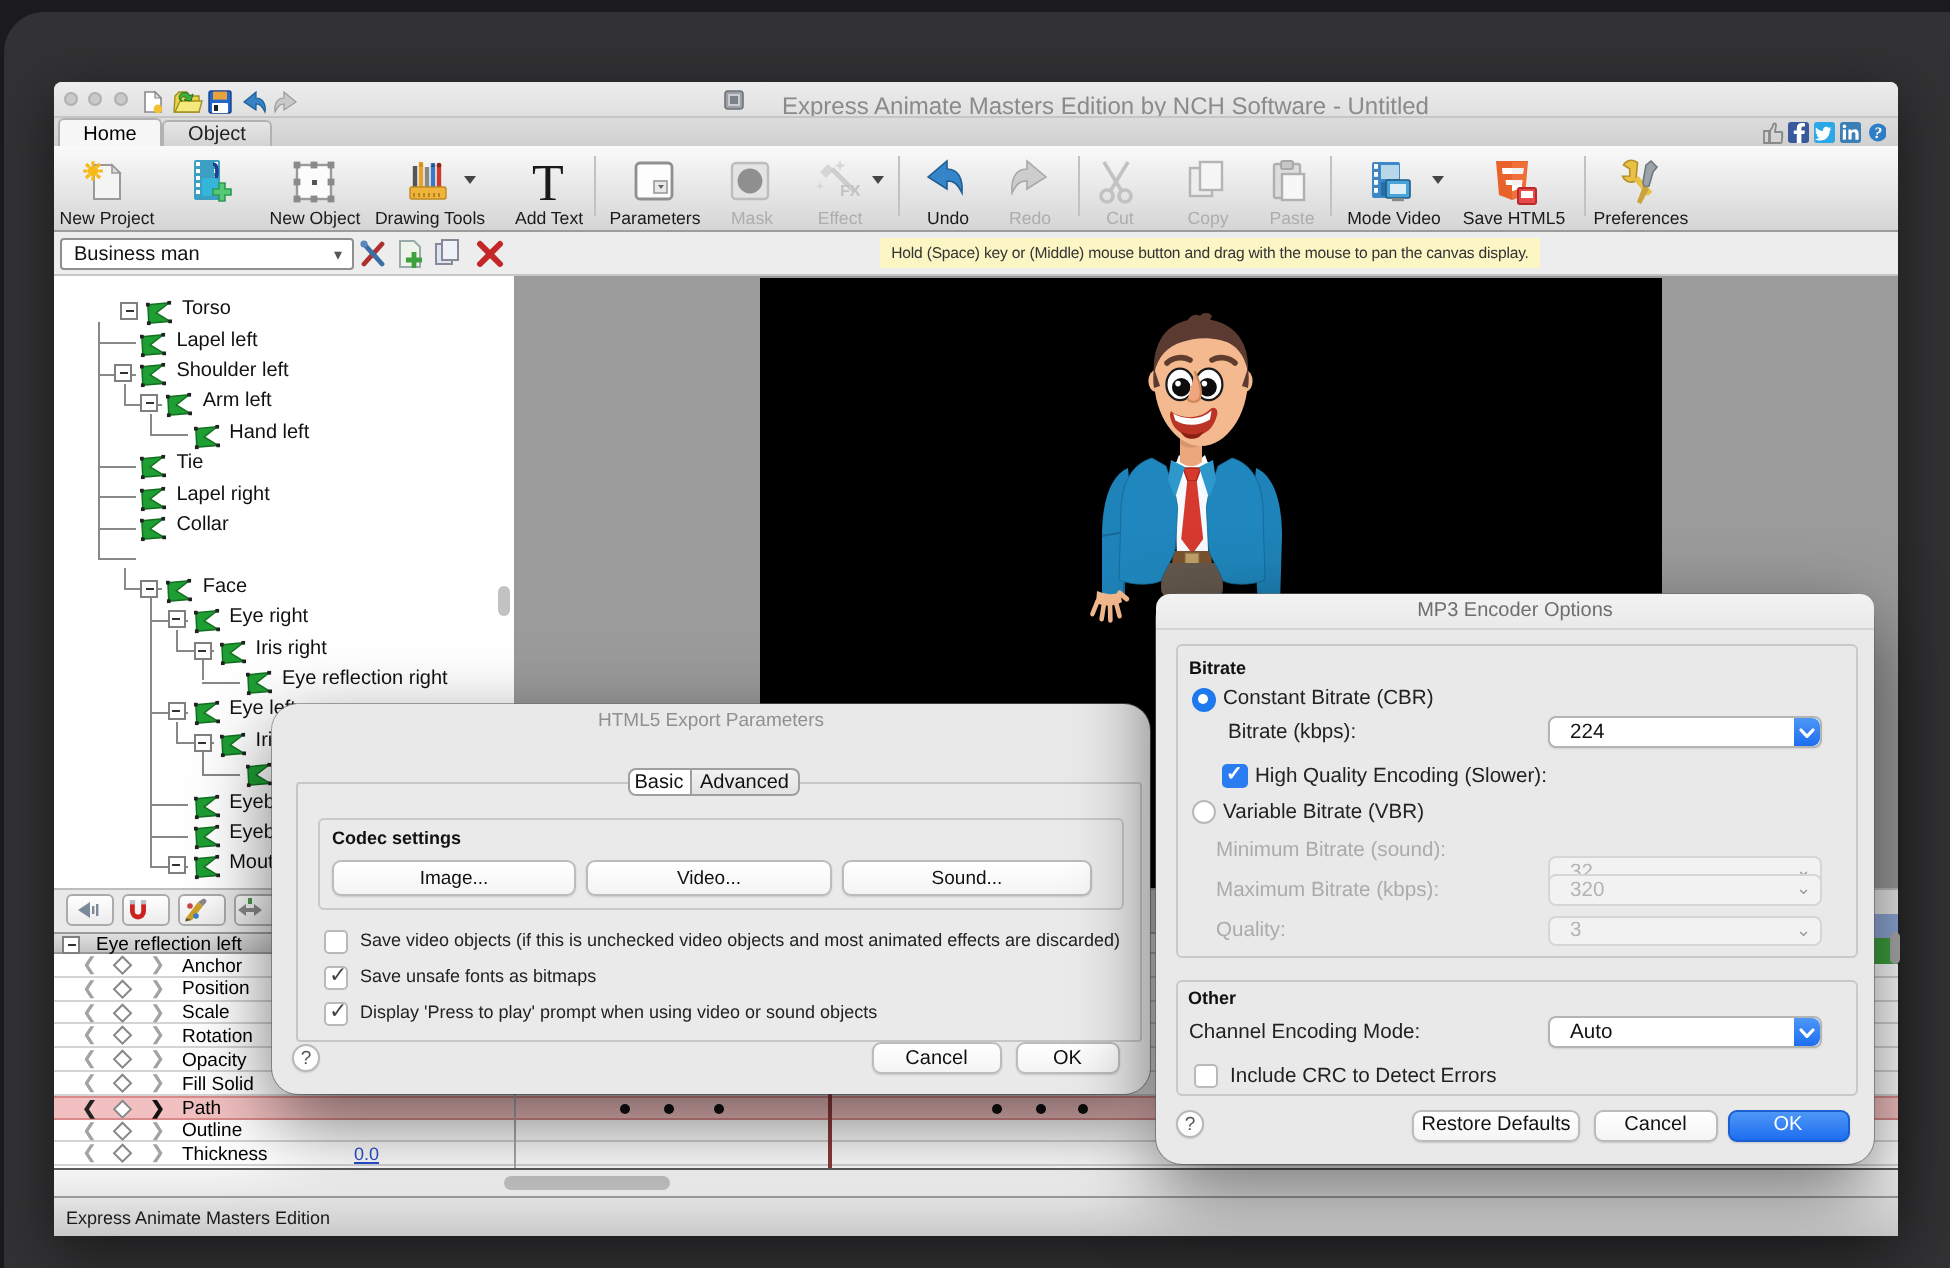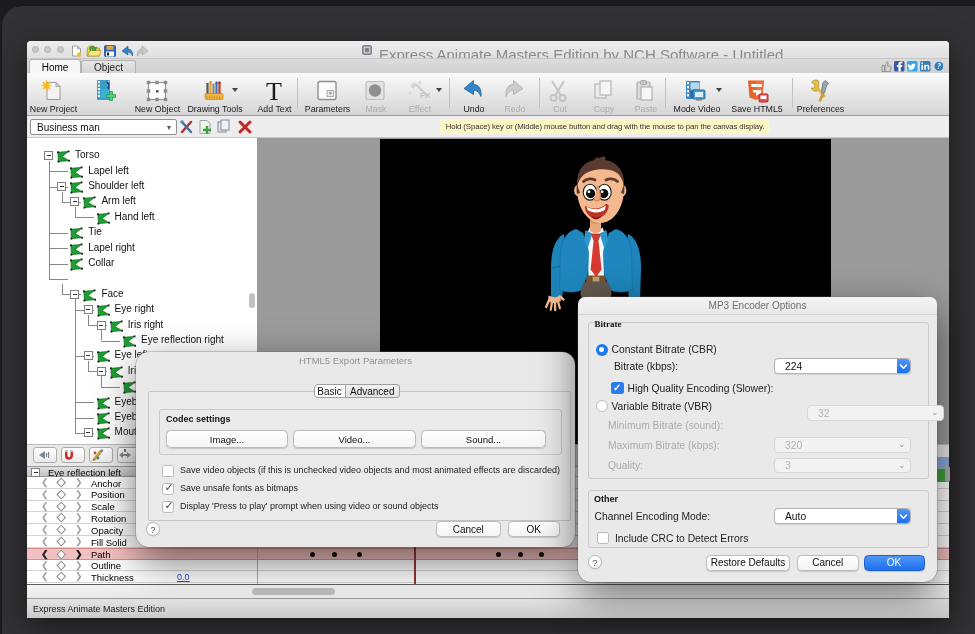--- a/index.html
+++ b/index.html
@@ -1,20 +1,20 @@
 <!DOCTYPE html>
 <html><head><meta charset="utf-8">
 <style>
 html,body{margin:0;padding:0;}
 body{width:975px;height:634px;background:#1b1b1d;overflow:hidden;font-family:"Liberation Sans",sans-serif;position:relative;}
 #backdrop{position:absolute;left:2px;top:6px;width:980px;height:640px;background:#323234;border-radius:20px 0 0 0;}
 #win{position:absolute;left:27px;top:41px;width:922px;height:577px;background:#ececec;border-radius:4px 4px 0 0;box-shadow:0 8px 30px rgba(0,0,0,.5);}
 #titlebar{position:absolute;left:0;top:0;width:922px;height:17px;background:linear-gradient(#ededed,#e0e0e0);border-radius:4px 4px 0 0;}
 .tl{position:absolute;top:5px;width:7px;height:7px;border-radius:3.5px;background:#c9c9c9;border:0.5px solid #b0b0b0;box-sizing:border-box;}
-#wtitle{position:absolute;top:4.5px;left:352px;font-size:15px;color:#8a8a8a;white-space:nowrap;}
+#wtitle{position:absolute;top:4.5px;left:364px;font-size:12px;color:#8a8a8a;white-space:nowrap;}
 #tabrow{position:absolute;left:0;top:17px;width:922px;height:14.5px;background:linear-gradient(#dcdcdc,#d0d0d0);border-top:1px solid #c6c6c6;}
 #tabObject{position:absolute;left:54px;top:1px;width:55px;height:14px;background:linear-gradient(#e6e6e6,#d2d2d2);border:1px solid #b2b2b2;border-bottom:none;border-radius:3px 3px 0 0;text-align:center;font-size:10px;color:#222;line-height:14px;box-sizing:border-box;}
 #tabHome{position:absolute;left:2px;top:0px;width:52px;height:16px;background:#f7f7f7;border:1px solid #b2b2b2;border-bottom:none;border-radius:3px 3px 0 0;text-align:center;font-size:10px;color:#000;line-height:15px;box-sizing:border-box;}
 #ribbon{position:absolute;left:0;top:31.5px;width:922px;height:42px;background:linear-gradient(#fafafa,#d5d5d5);border-bottom:1px solid #9c9c9c;}
 .rico{position:absolute;top:5px;}
 .rlbl{position:absolute;top:31px;font-size:8.8px;color:#1a1a1a;white-space:nowrap;transform:translateX(-50%);}
 .dis{color:#adadad;}
 .rsep{position:absolute;top:36px;width:1px;height:30px;background:#c2c2c2;}
 .drop{position:absolute;width:0;height:0;border-left:3.5px solid transparent;border-right:3.5px solid transparent;border-top:4px solid #444;}
 #hintrow{position:absolute;left:0;top:74.5px;width:922px;height:22px;background:#ededed;box-shadow:inset 0 -1px 0 #c6c6c6;}
@@ -373,21 +373,21 @@
         <div style="position: absolute; background: rgb(136, 136, 136); height: 1px; left: 34.7px; top: 156.8px; width: 19.2px;"></div>
         <div style="position: absolute; background: rgb(136, 136, 136); height: 1px; left: 47.9px; top: 172.2px; width: 19.2px;"></div>
         <div style="position: absolute; background: rgb(136, 136, 136); height: 1px; left: 61.1px; top: 187.6px; width: 19.2px;"></div>
         <div style="position: absolute; background: rgb(136, 136, 136); height: 1px; left: 74.3px; top: 203px; width: 19.2px;"></div>
         <div style="position: absolute; background: rgb(136, 136, 136); height: 1px; left: 47.9px; top: 218.4px; width: 19.2px;"></div>
         <div style="position: absolute; background: rgb(136, 136, 136); height: 1px; left: 61.1px; top: 233.8px; width: 19.2px;"></div>
         <div style="position: absolute; background: rgb(136, 136, 136); height: 1px; left: 74.3px; top: 249.2px; width: 19.2px;"></div>
         <div style="position: absolute; background: rgb(136, 136, 136); height: 1px; left: 47.9px; top: 264.6px; width: 19.2px;"></div>
         <div style="position: absolute; background: rgb(136, 136, 136); height: 1px; left: 47.9px; top: 280px; width: 19.2px;"></div>
         <div style="position: absolute; background: rgb(136, 136, 136); height: 1px; left: 47.9px; top: 295.4px; width: 19.2px;"></div>
-        <div class="trow" style="left: 0px; top: 10.7px; width: 192px; padding-left: 20px;">
+        <div class="trow" style="left: 16px; top: 10.7px; width: 192px; padding-left: 20px;">
           <span class="tbox" style="left:17px;top:3px"></span>
           <span class="gicon" style="left:28px">
             <svg class="gicon" width="16" height="14" viewBox="0 0 16 14">
               <path d="M2 2.5 L13.5 1.5 L6.5 7 L14 11.5 L2.5 12.5 z" fill="#1e9e33" stroke="#127021" stroke-width=".8"></path>
               <g fill="#222">
                 <rect x="1" y="1.5" width="2" height="2"></rect>
                 <rect x="12.5" y="0.5" width="2" height="2"></rect>
                 <rect x="13" y="10.5" width="2" height="2"></rect>
                 <rect x="1.5" y="11.5" width="2" height="2"></rect>
               </g>
@@ -778,37 +778,37 @@
       </div>
     <div class="dlbl" style="left:44px;top:149px;font-size:9px;">Display 'Press to play' prompt when using video or sound objects</div>
     <div class="qm" style="left:10px;top:169.5px;">?</div>
     <div class="btn" style="left:299.5px;top:168.5px;width:65.5px;height:16px;line-height:15px;">Cancel</div>
     <div class="btn" style="left:371.5px;top:168.5px;width:52.5px;height:16px;line-height:15px;">OK</div>
   </div>
 
   <div class="dlg" id="dlgM" style="left:551px;top:256px;width:359px;height:285px;">
     <div class="dtitle" style="color:#6e6e6e;font-size:10px;border-bottom:1px solid #d4d4d4;background:linear-gradient(#f3f3f3,#e9e9e9);border-radius:7px 7px 0 0;height:17px;">MP3 Encoder Options</div>
     <div class="gbox" style="left:9.5px;top:25px;width:339px;height:155px;"></div>
-    <div class="glabel" style="left:16.5px;top:22px;font-family:Liberation Serif, serif;">Bitrate</div>
+    <div class="glabel" style="left:16.5px;top:32px;">Bitrate</div>
     <div class="radio" style="left:17.5px;top:46.5px;background:#1e79ee;"></div>
       <div style="position:absolute;left:21px;top:50px;width:5px;height:5px;border-radius:50%;background:#fff;"></div>
     <div class="dlbl" style="left:33.5px;top:47px;">Constant Bitrate (CBR)</div>
     <div class="dlbl" style="left:36px;top:63.5px;">Bitrate (kbps):</div>
     <div class="combo" style="left:196px;top:61px;width:136.5px;height:15.5px;">
         <span style="position:absolute;left:10px;top:1.5px">224</span>
         <span class="arr"><svg width="13" height="15.5" viewBox="0 0 13 15.5">
             <path d="M3.5 6 l3 3.2 3-3.2" stroke="#fff" stroke-width="1.6" fill="none" stroke-linecap="round" stroke-linejoin="round"></path>
           </svg></span>
       </div>
     <div class="cbc" style="left:33px;top:84.5px;">✓</div>
     <div class="dlbl" style="left:49.5px;top:85.5px;">High Quality Encoding (Slower):</div>
     <div class="radio" style="left:17.5px;top:103px;background:#fff;border:1px solid #b9b9b9;"></div>
     <div class="dlbl" style="left:33.5px;top:103.5px;">Variable Bitrate (VBR)</div>
     <div class="dlbl gray" style="left:30px;top:123px;">Minimum Bitrate (sound):</div>
-    <div class="combo gray" style="left:196px;top:108px;width:136.5px;height:15.5px;margin-left:33px;">
+    <div class="combo gray" style="left:196px;top:131px;width:136.5px;height:15.5px;">
         <span style="position:absolute;left:10px;top:1.5px">32</span>
         <span style="position:absolute;right:4px;top:1px;color:#999;font-size:9px">⌄</span>
       </div>
     <div class="dlbl gray" style="left:30px;top:142.5px;">Maximum Bitrate (kbps):</div>
     <div class="combo gray" style="left:196px;top:140px;width:136.5px;height:15.5px;">
         <span style="position:absolute;left:10px;top:1.5px">320</span>
         <span style="position:absolute;right:4px;top:1px;color:#999;font-size:9px">⌄</span>
       </div>
     <div class="dlbl gray" style="left:30px;top:163px;">Quality:</div>
     <div class="combo gray" style="left:196px;top:160.5px;width:136.5px;height:15.5px;">

